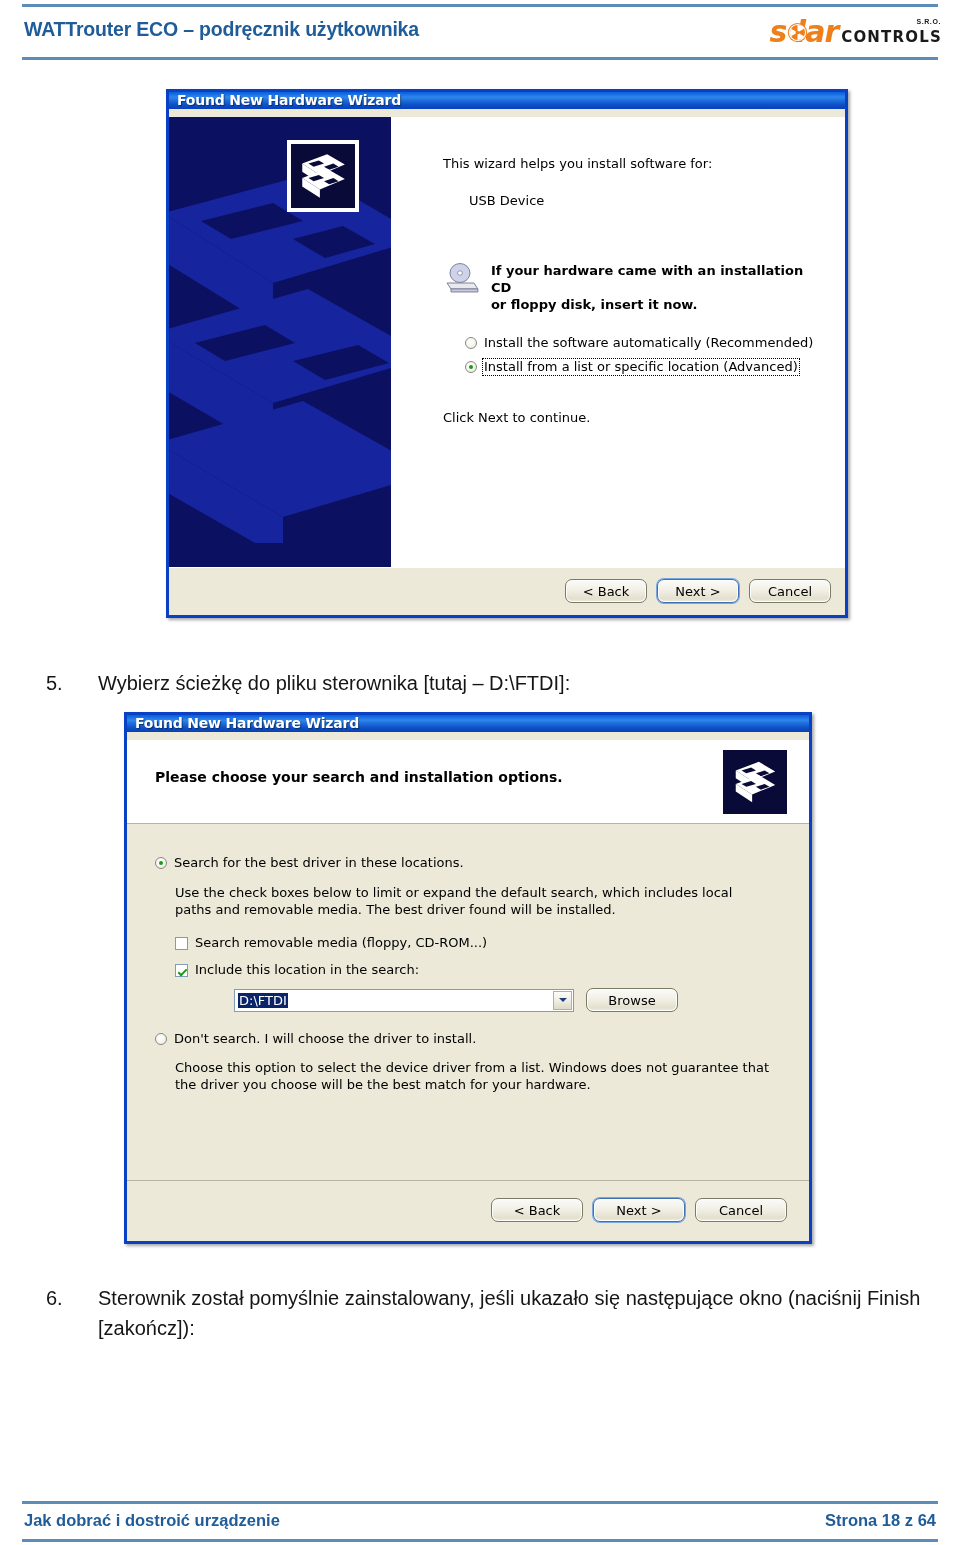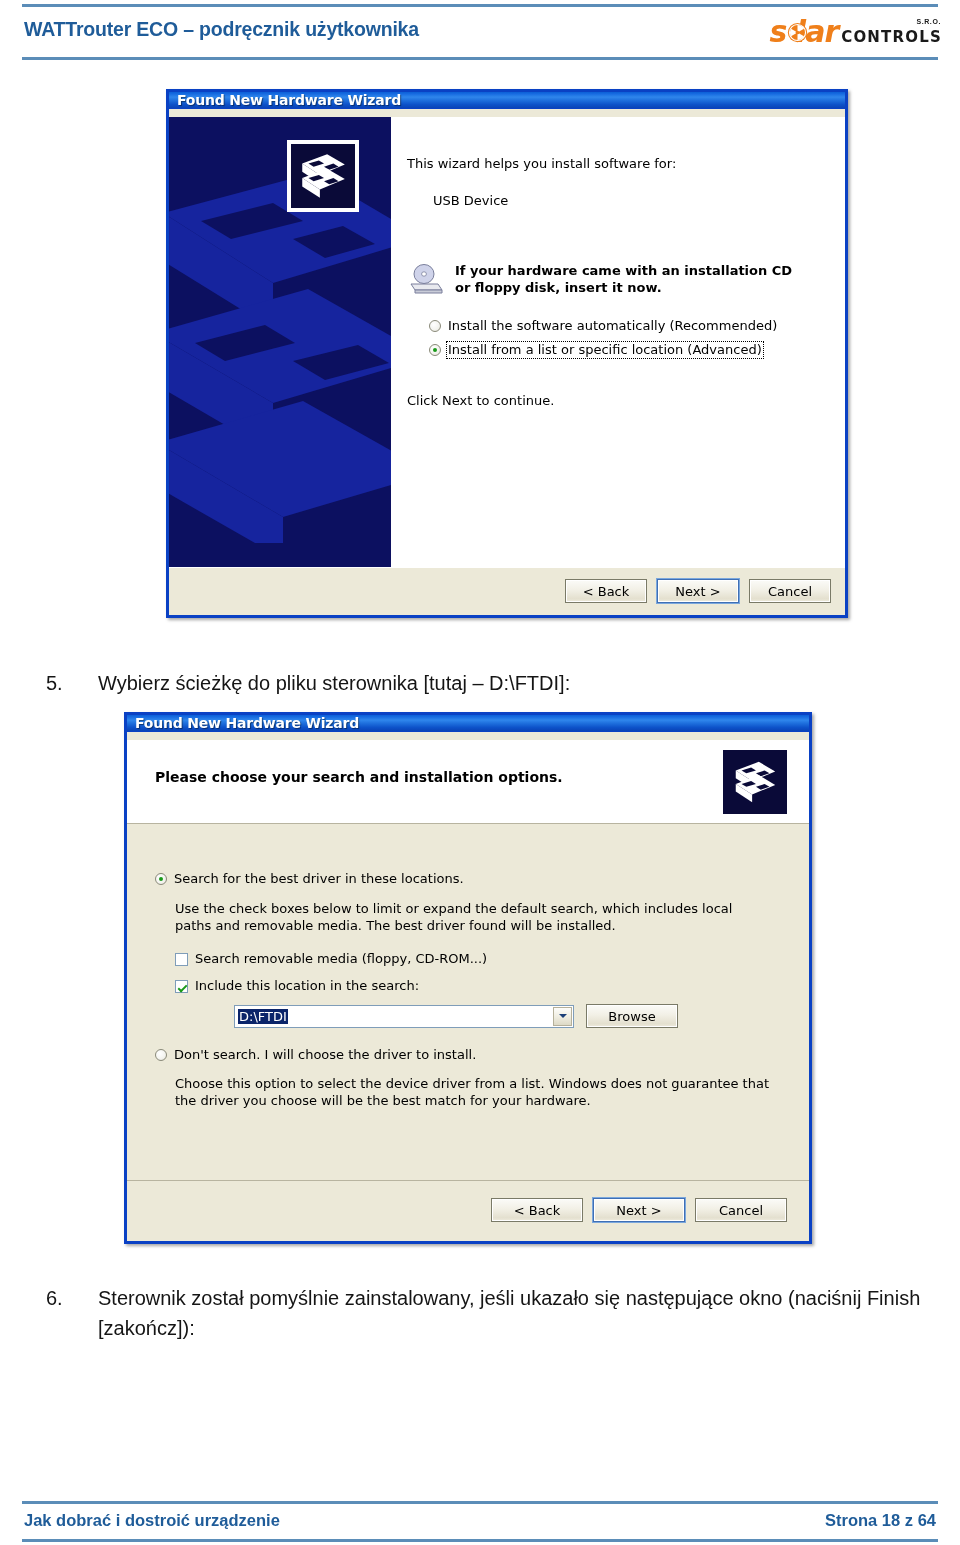--- a/index.html
+++ b/index.html
@@ -174,20 +174,21 @@
   }
 
   
   .d1 { left: 166px; top: 89px; width: 682px; height: 529px; }
   .d1-body {
     position: absolute;
     left: 0; top: 25px;
     width: 676px; height: 451px;
     display: flex;
     background: #ffffff;
+    gap: 36px;
   }
   .d1-side {
     width: 222px;
     background: #0c1060;
     position: relative;
     overflow: hidden;
     flex: none;
   }
   .d1-side-watermark {
     position: absolute;
@@ -224,21 +225,21 @@
   .win-text {
     font-size: 13px;
     color: #000000;
     font-family: "DejaVu Sans", sans-serif;
     line-height: 17px;
   }
   .win-text-bold { font-weight: bold; }
 
   .row-cd {
     display: flex;
-    align-items: center;
+    align-items: flex-start;
     gap: 10px;
   }
 
   
   .radio {
     width: 12px; height: 12px;
     border-radius: 50%;
     border: 1px solid #8a8a7a;
     background: radial-gradient(circle at 38% 35%, #ffffff 0%, #f3f3ee 60%, #dedcd0 100%);
     box-sizing: border-box;
@@ -287,21 +288,21 @@
     padding: 0 1px;
     margin: -1px -2px;
   }
 
   
   .xp-btn {
     height: 24px;
     min-width: 82px;
     background: linear-gradient(180deg, #fbfbf8 0%, #f2f0e6 45%, #e4e0cf 85%, #eeebdd 100%);
     border: 1px solid #7a7a67;
-    border-radius: 0;
+    border-radius: 7px;
     font-size: 13px;
     color: #000;
     display: inline-flex;
     align-items: center;
     justify-content: center;
     box-sizing: border-box;
     font-family: "DejaVu Sans", sans-serif;
     box-shadow: inset 0 0 0 1px #ffffff;
   }
   .xp-btn.default {
@@ -549,21 +550,21 @@
         <g fill="#0a0a38">
           <path d="M12 28 L22 25 L27 28 L17 31 Z"></path>
           <path d="M27 31 L36 28 L41 31 L32 34 Z"></path>
         </g>
       </svg>
     </div>
   </div>
 
   <div class="d2-body">
 
-    <div class="opt-row" style="margin-top:32px;">
+    <div class="opt-row" style="margin-top:16px;">
       <span class="radio checked"></span>
       <span class="opt-label">Search for the best driver in these locations.</span>
     </div>
 
     <div class="indent" style="margin-top:13px;">
       <div class="win-text">Use the check boxes below to limit or expand the default search, which includes local</div>
       <div class="win-text">paths and removable media. The best driver found will be installed.</div>
     </div>
 
     <div class="opt-row indent" style="margin-top:17px;">

